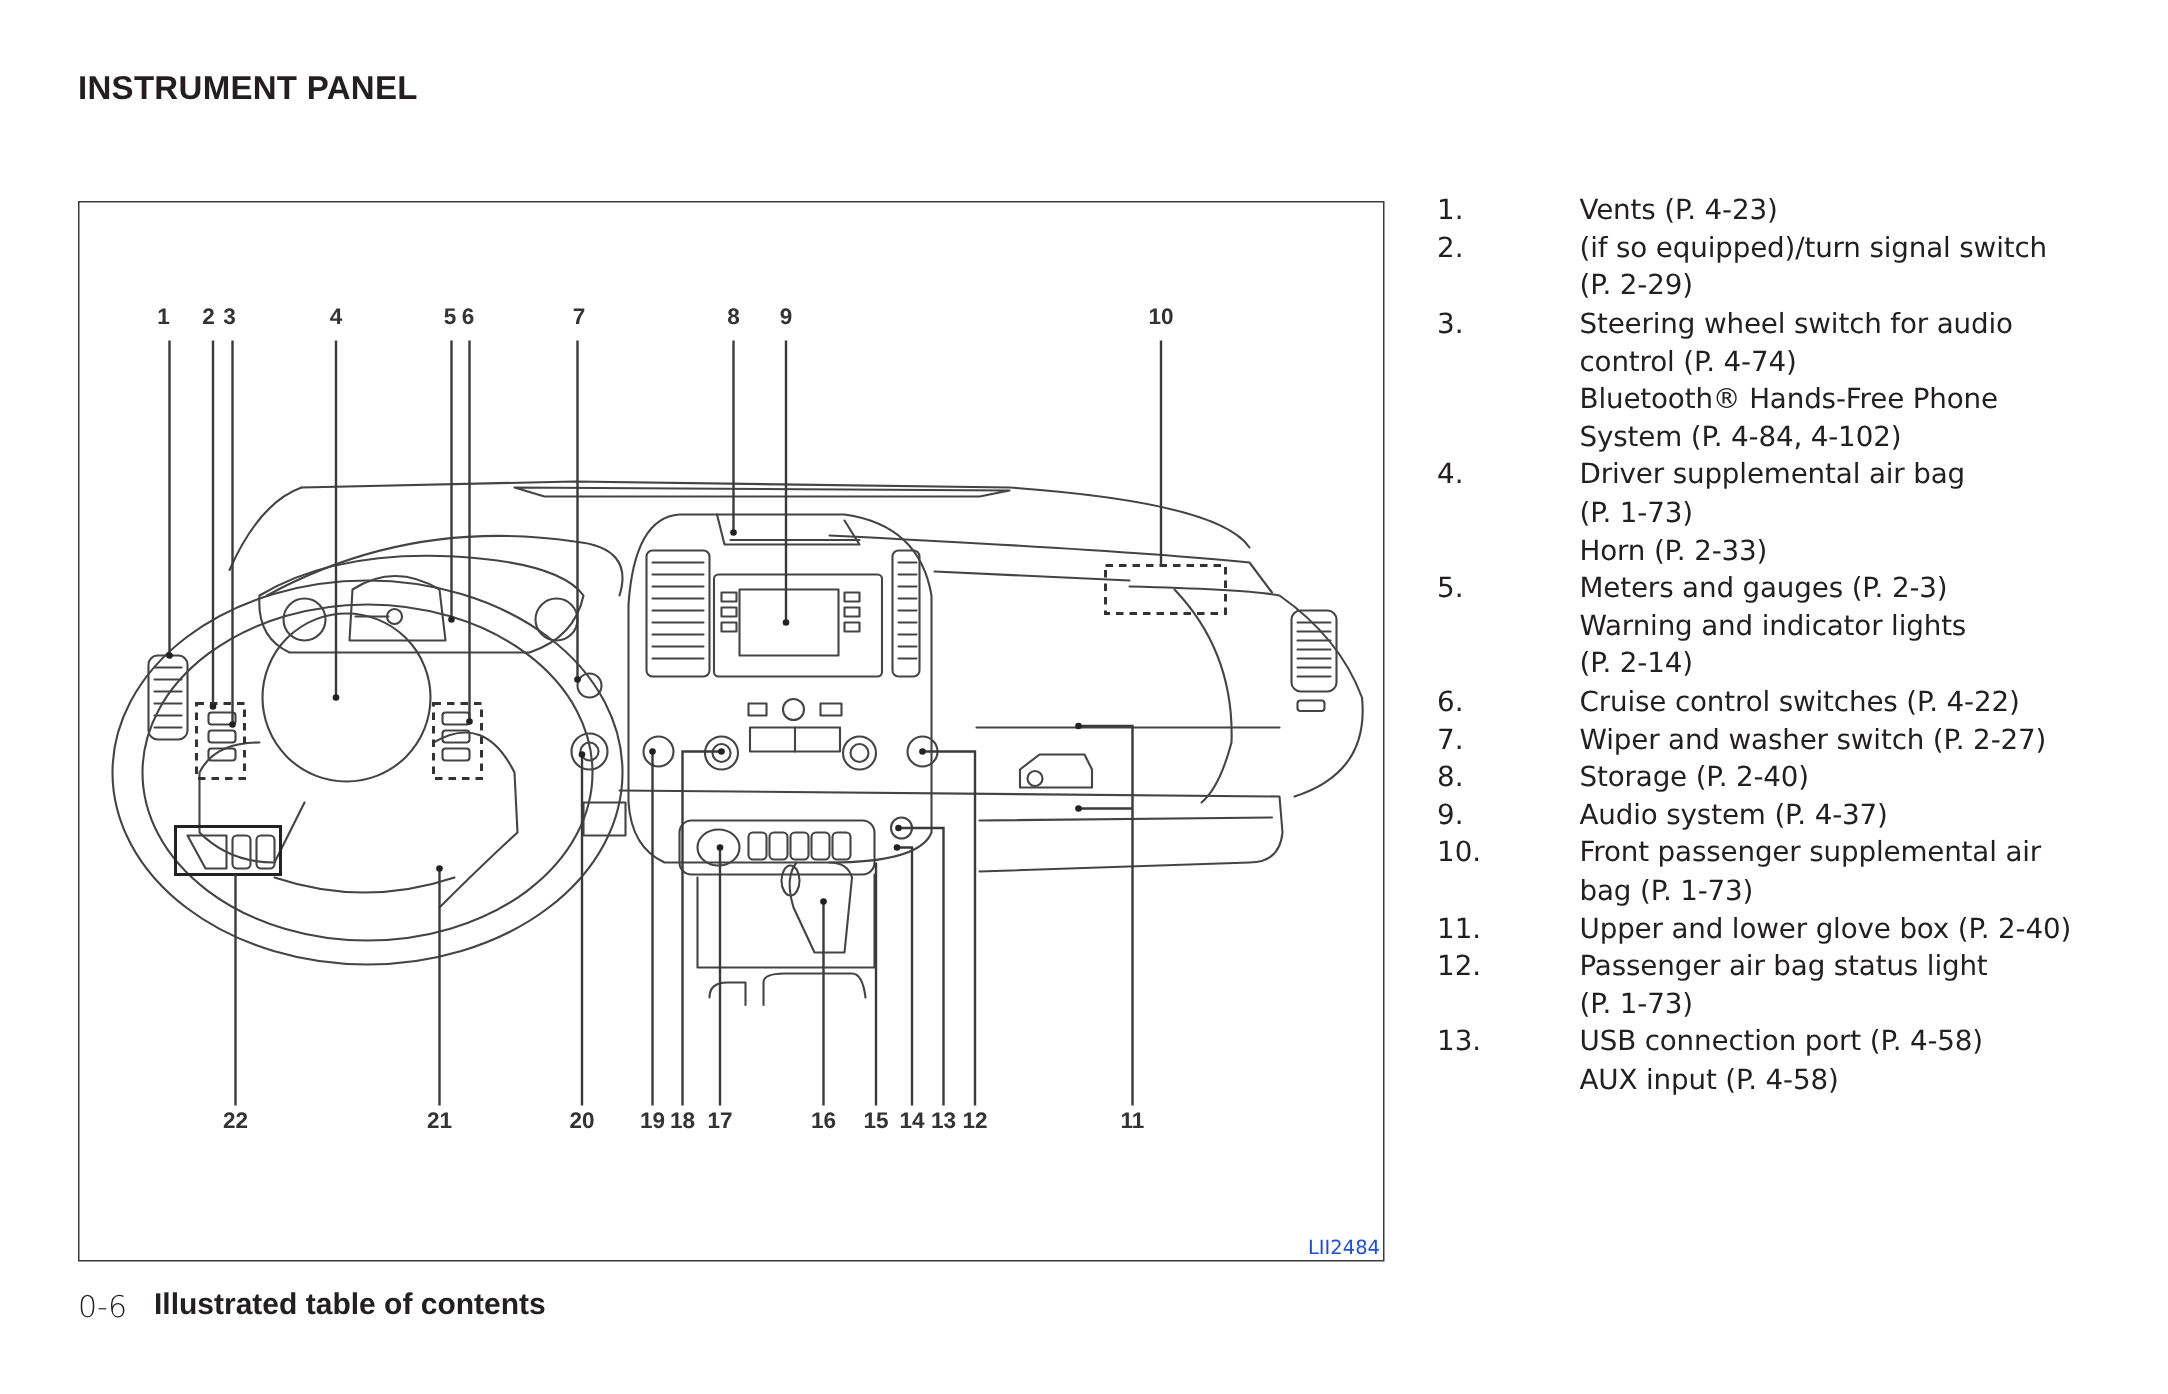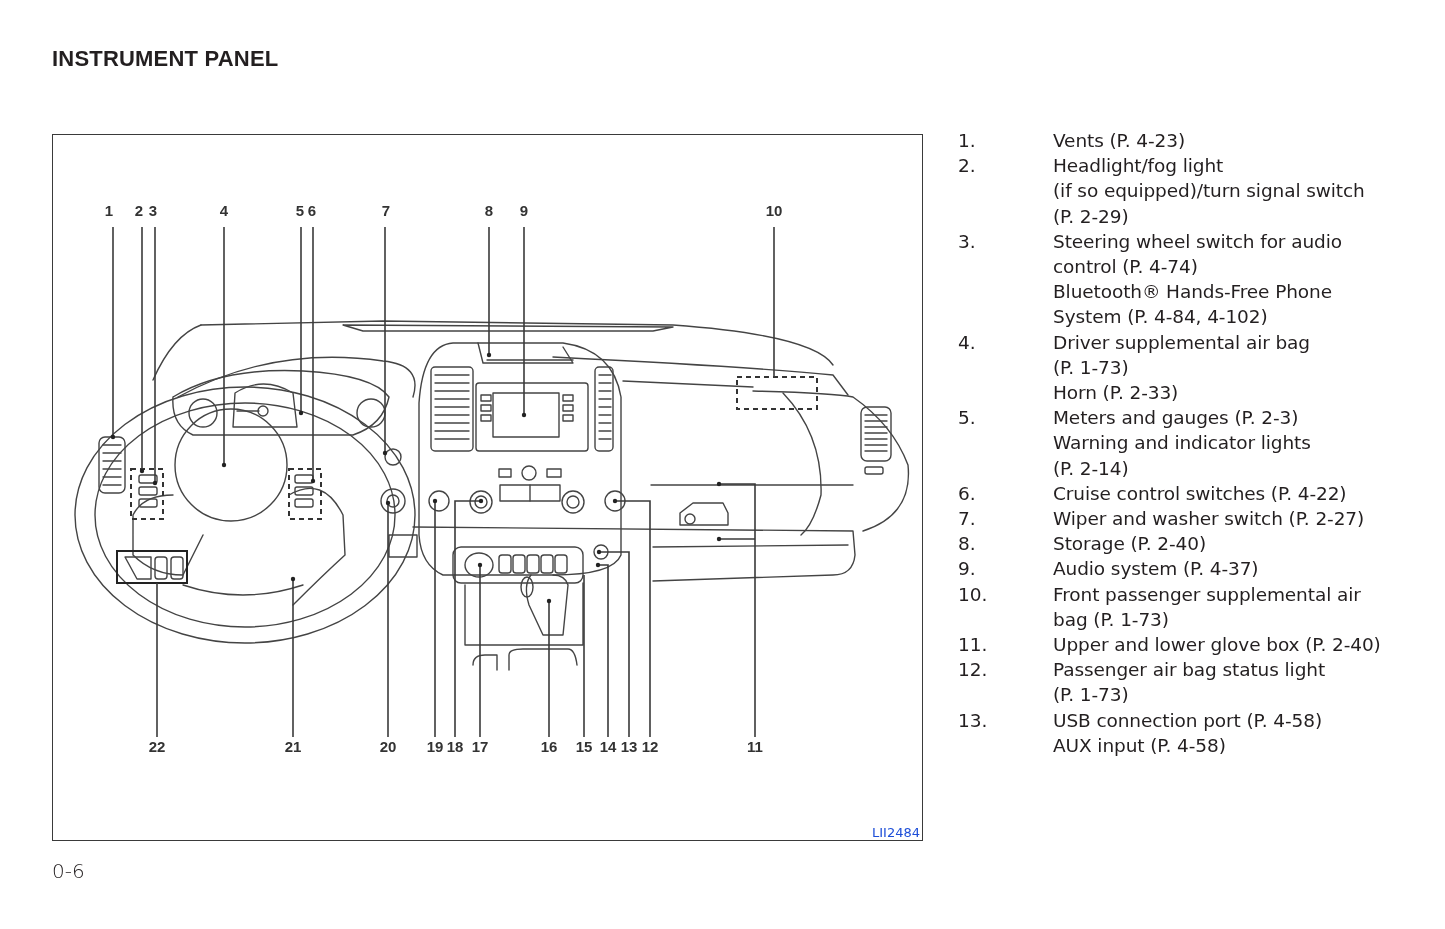--- a/index.html
+++ b/index.html
@@ -262,21 +262,20 @@
 <div class="legend" id="legend">
     <div class="legend-item">
       <span class="legend-num">1.</span>
       <span class="legend-lines">
         <span class="legend-line">Vents (P. 4-23)</span>
       </span>
     </div>
     <div class="legend-item">
       <span class="legend-num">2.</span>
       <span class="legend-lines">
-        <span class="legend-line">Headlight/fog light</span>
         <span class="legend-line">(if so equipped)/turn signal switch</span>
         <span class="legend-line">(P. 2-29)</span>
       </span>
     </div>
     <div class="legend-item">
       <span class="legend-num">3.</span>
       <span class="legend-lines">
         <span class="legend-line">Steering wheel switch for audio</span>
         <span class="legend-line">control (P. 4-74)</span>
         <span class="legend-line">Bluetooth® Hands-Free Phone</span>
@@ -347,13 +346,14 @@
       <span class="legend-num">13.</span>
       <span class="legend-lines">
         <span class="legend-line">USB connection port (P. 4-58)</span>
         <span class="legend-line">AUX input (P. 4-58)</span>
       </span>
     </div>
   </div>
 
 <div class="footer">
   <span class="footer-page">0-6</span>
+  <span class="footer-section">Illustrated table of contents</span>
 </div>
 
 </body></html>

